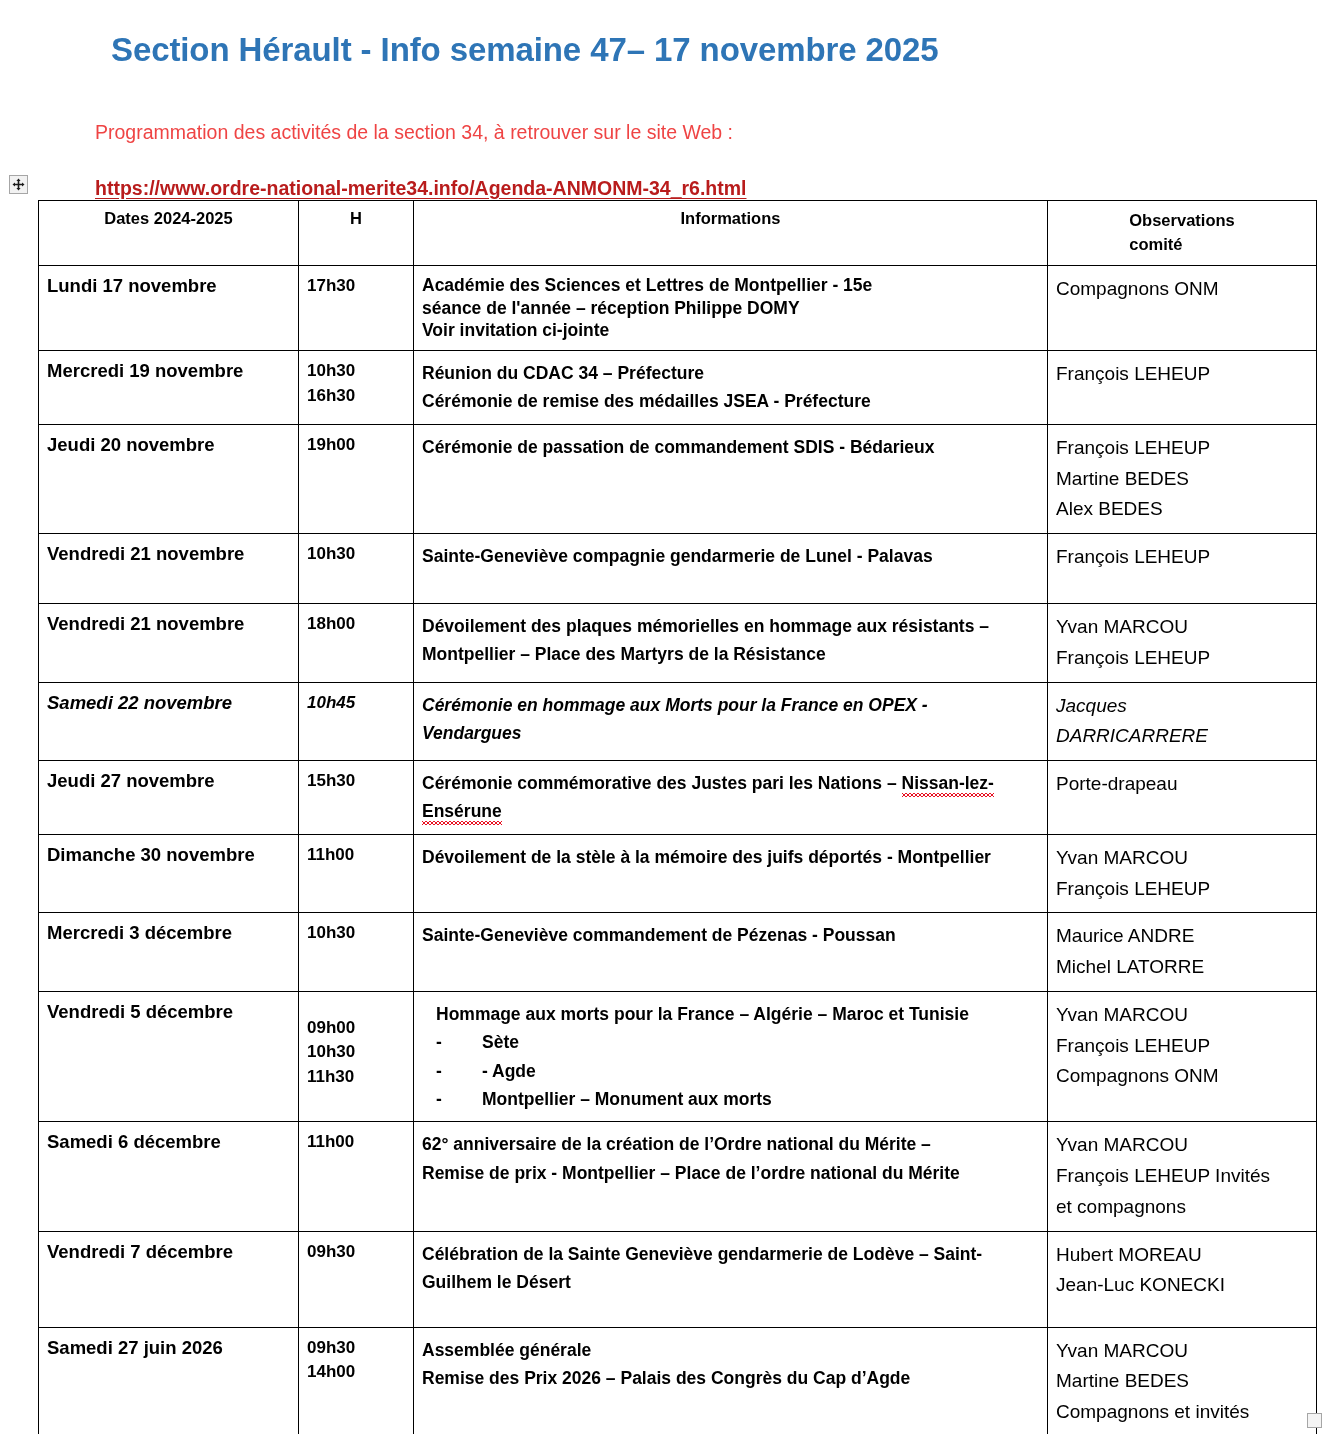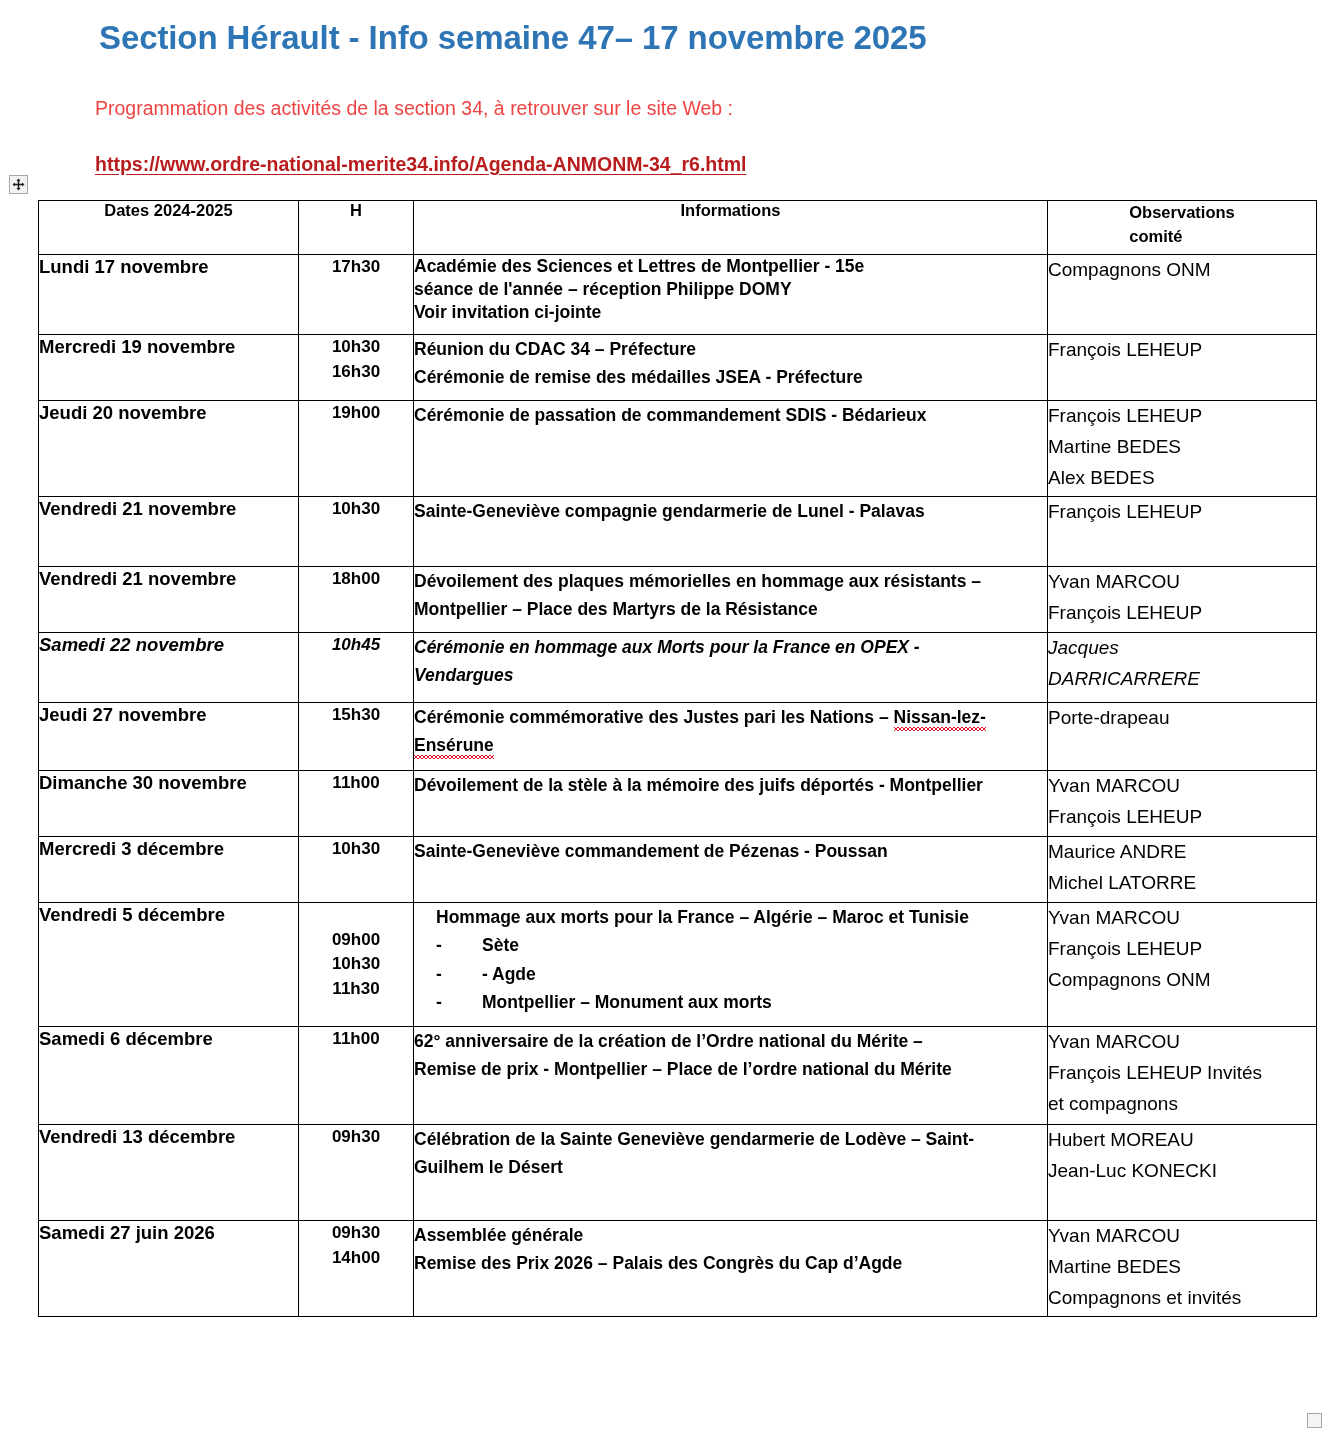--- a/index.html
+++ b/index.html
@@ -19,21 +19,21 @@
 
   
   .doc-header {
     padding: 0 0 0 95px;
   }
   .doc-title {
     color: #2E75B6;
     font-size: 33px;
     font-weight: bold;
     line-height: 1.0;
-    margin: 4px;
+    margin: 16px;
     padding-top: 17px;
     letter-spacing: -0.1px;
     white-space: nowrap;
   }
   .doc-subtitle {
     color: #ef4444;
     font-size: 19.5px;
     font-weight: normal;
     margin: 0;
     padding-top: 39px;
@@ -90,21 +90,21 @@
     width: 1278px;
   }
   table.agenda {
     border-collapse: collapse;
     table-layout: fixed;
     width: 1278px;
   }
   table.agenda td, table.agenda th {
     border: 1.6px solid #000000;
     vertical-align: top;
-    padding: 0;
+    padding: 8px;
     box-sizing: border-box;
   }
 
   col.c-date { width: 260px; }
   col.c-h    { width: 115px; }
   col.c-info { width: 634px; }
   col.c-obs  { width: 269px; }
 
   
   thead th {
@@ -129,21 +129,20 @@
   td.date {
     font-size: 18.5px;
     font-weight: bold;
     padding: 12px 0 0 12px;
     line-height: 1.25;
     white-space: nowrap;
   }
   td.h {
     font-size: 17px;
     font-weight: bold;
-    text-align: center;
     line-height: 1.45;
     padding-top: 12px;
   }
   td.h.mid {
     vertical-align: middle;
     padding-top: 0;
   }
   td.info {
     font-size: 17.5px;
     font-weight: bold;
@@ -325,21 +324,21 @@
         <tr style="height: 98px;">
           <td class="date">Samedi 6 décembre</td>
           <td class="h"><span>11h00</span></td>
           <td class="info">
             <span class="info-line">62° anniversaire de la création de l’Ordre national du Mérite –</span>
             <span class="info-line">Remise de prix - Montpellier – Place de l’ordre national du Mérite</span>
           </td>
           <td class="obs"><span>Yvan MARCOU</span><br><span> François LEHEUP Invités</span><br><span>et compagnons</span></td>
         </tr>
         <tr style="height: 96px;">
-          <td class="date">Vendredi 13 décembre</td>
+          <td class="date">Vendredi 7 décembre</td>
           <td class="h"><span>09h30</span></td>
           <td class="info">
             <span class="info-line">Célébration de la Sainte Geneviève gendarmerie de Lodève – Saint-</span>
             <span class="info-line">Guilhem le Désert</span>
           </td>
           <td class="obs"><span>Hubert MOREAU</span><br><span>Jean-Luc KONECKI</span></td>
         </tr>
         <tr style="height: 96px;">
           <td class="date">Samedi 27 juin 2026</td>
           <td class="h"><span>09h30</span><br><span>14h00</span></td>

